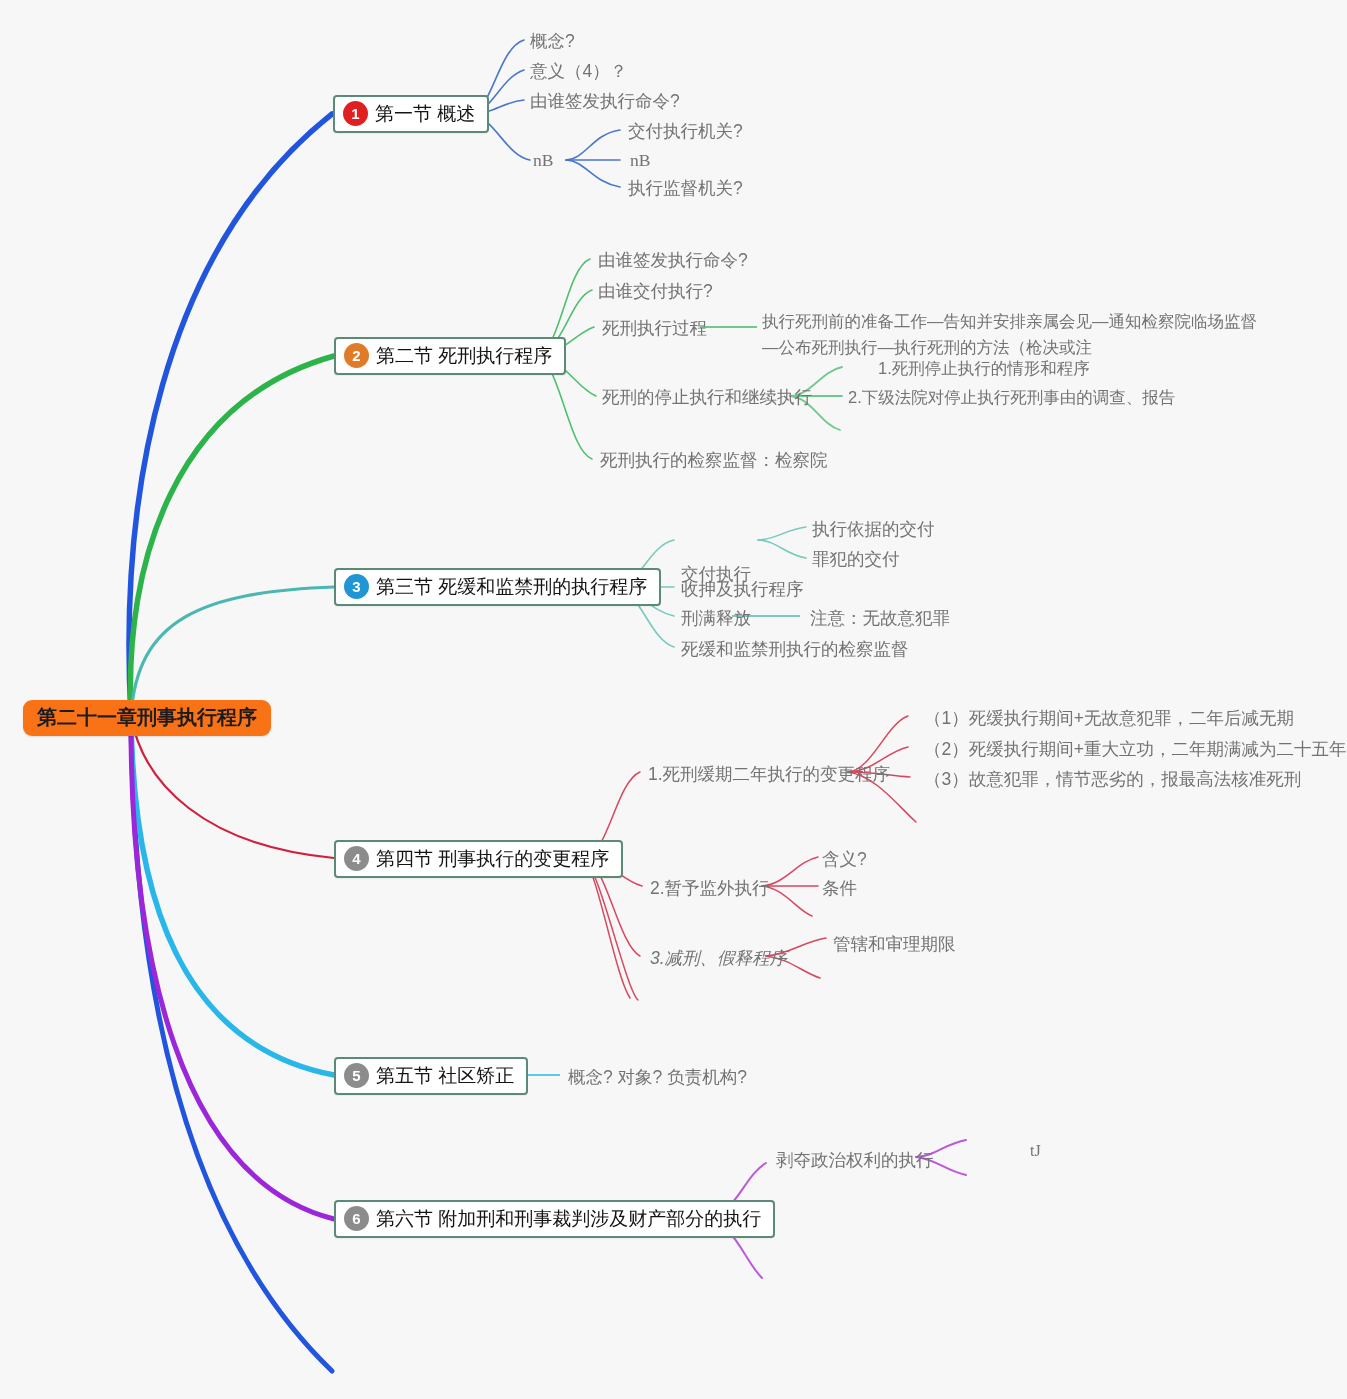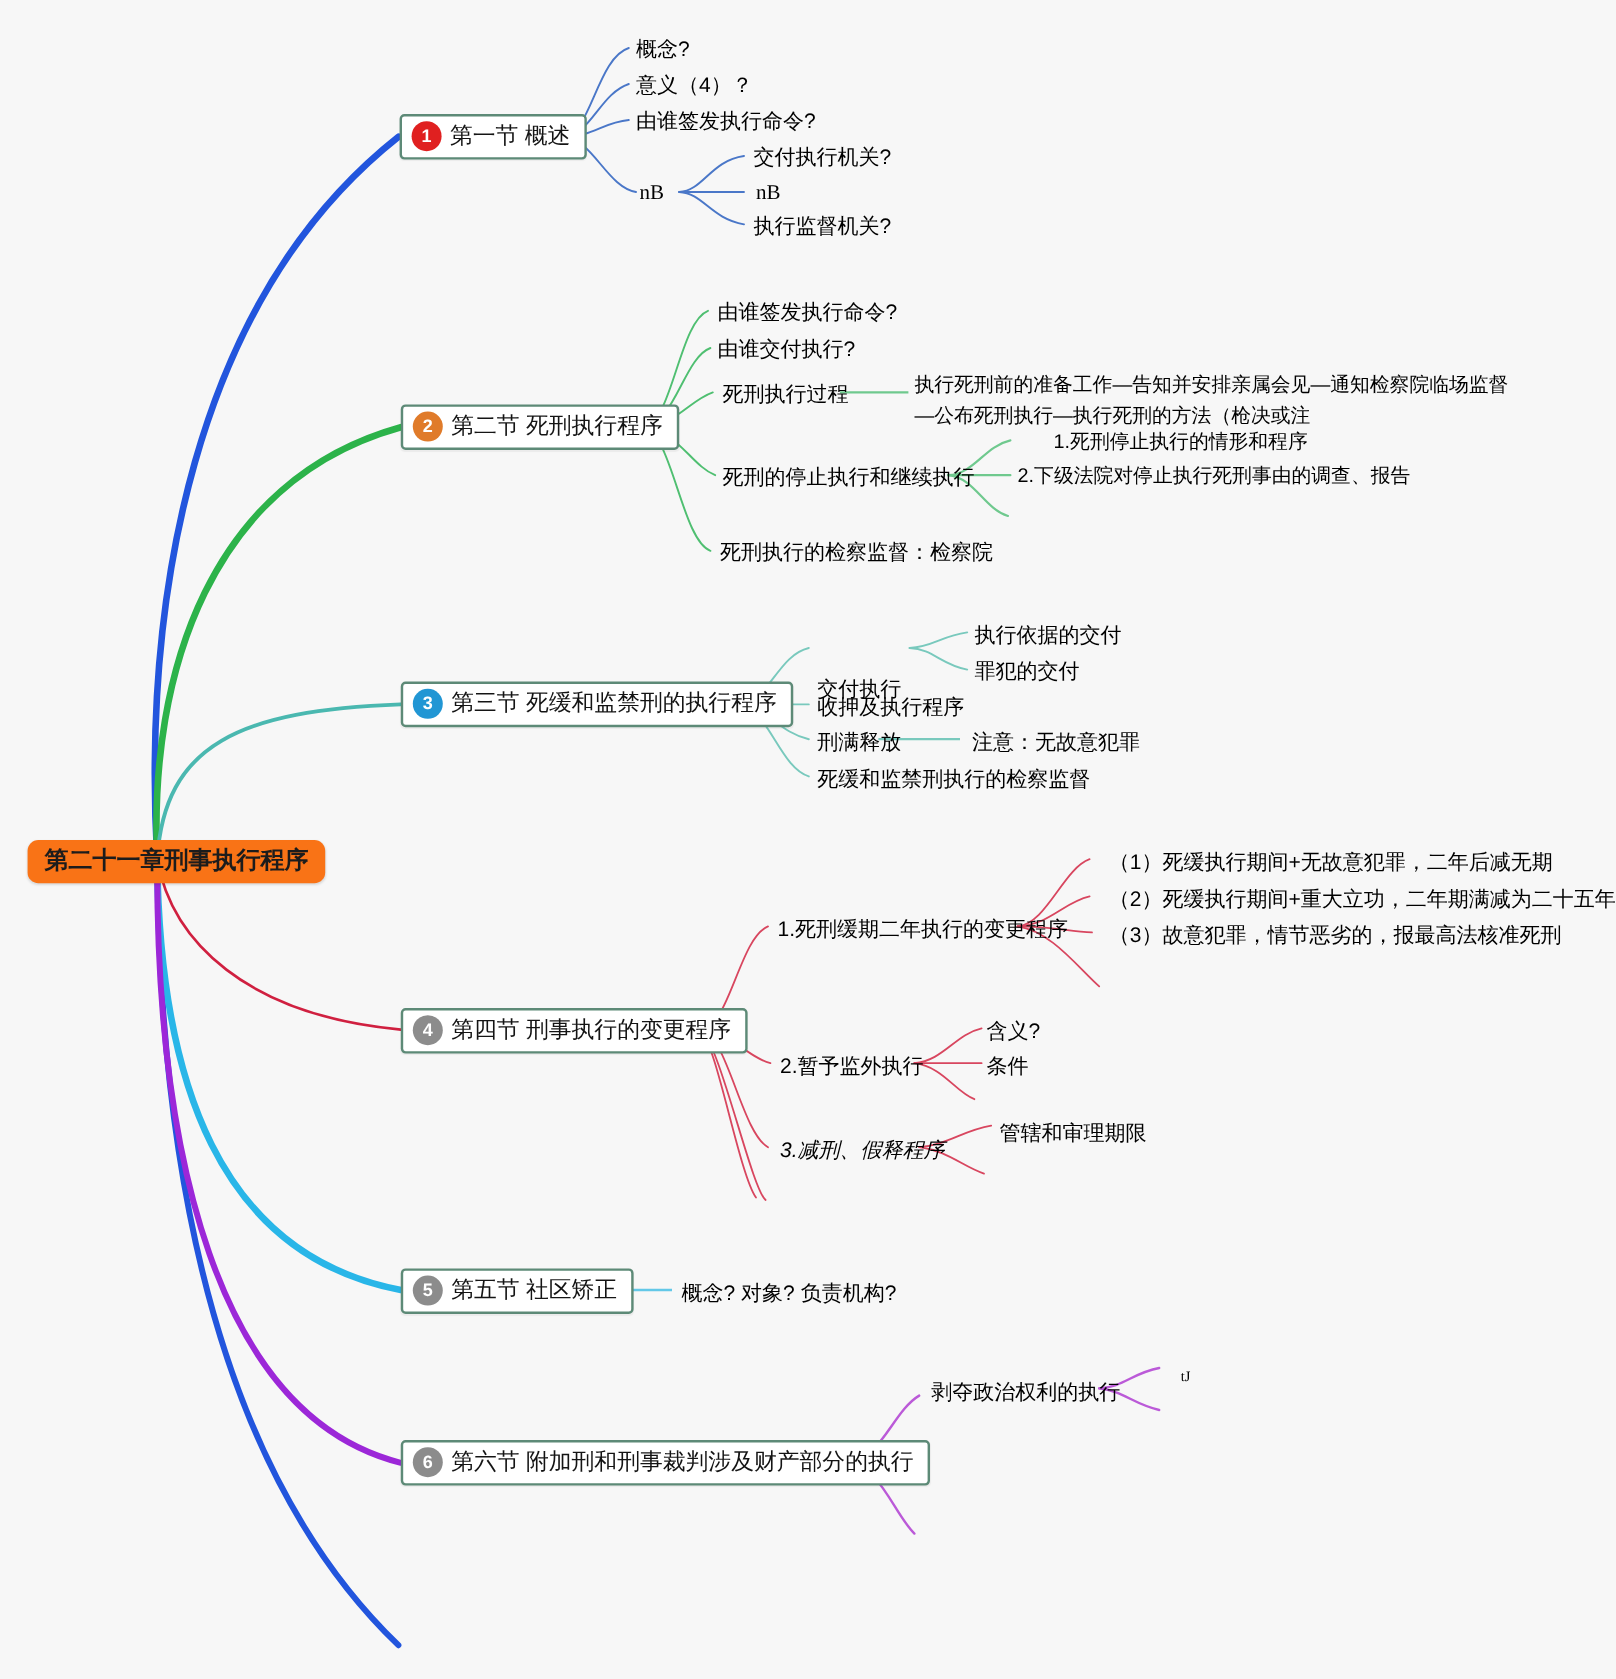--- a/index.html
+++ b/index.html
@@ -58,28 +58,28 @@
     margin-right:7px;
     flex:0 0 auto;
     font-family:"Liberation Sans",sans-serif;
   }
   .sec-label{font-weight:400;}
 
   
   .leaf{
     position:absolute;
     font-size:17.5px;
-    color:#000000;
+    color:#737373;
     white-space:nowrap;
     line-height:1.45;
     z-index:4;
   }
   .leaf.multiline{white-space:normal;line-height:1.55;}
   .leaf.small{font-size:16.5px;}
-  .leaf.serifish{font-family:"Liberation Serif","DejaVu Serif",serif;font-size:12px;}
+  .leaf.serifish{font-family:"Liberation Serif","DejaVu Serif",serif;font-size:16px;margin-left:46px;}
   .leaf.latin{font-family:"Liberation Serif","DejaVu Serif",serif;}
 </style>
 </head>
 <body>
 
 <div id="stage">
 
   <svg id="wires" viewBox="0 0 1347 1399" xmlns="http://www.w3.org/2000/svg">
 
     <path d="M131,716 C119,500 160,250 332,114" fill="none" stroke="#2255dd" stroke-width="5.5" stroke-linecap="round"></path>

